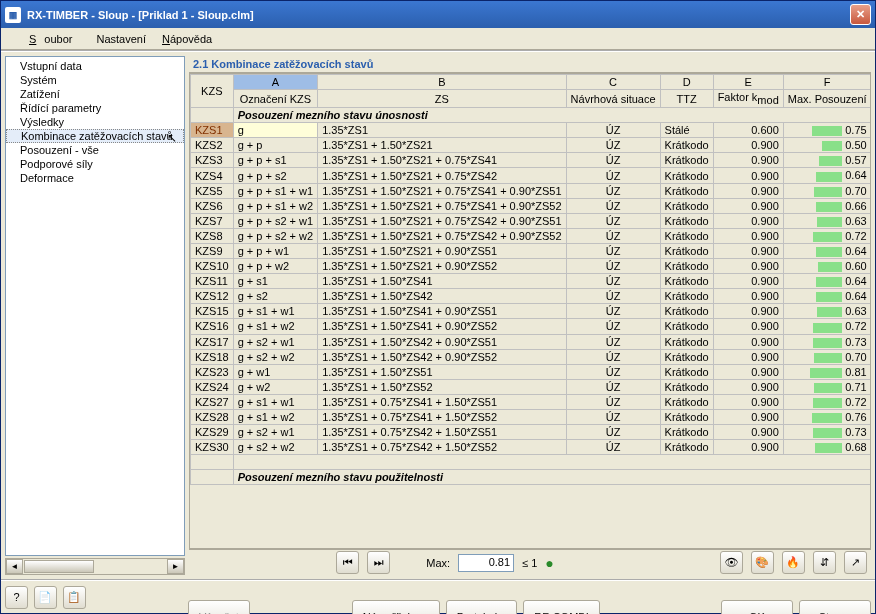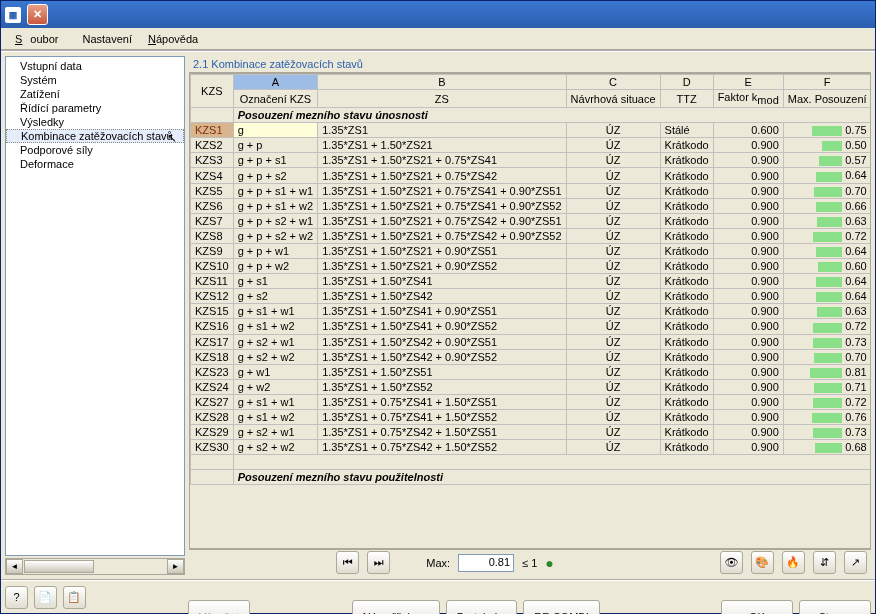--- a/index.html
+++ b/index.html
@@ -2,35 +2,35 @@
 <html><head>
 <meta charset="utf-8">
 <style>
 * { box-sizing: border-box; margin: 0; padding: 0; font-family: Tahoma, sans-serif; font-size: 11px; }
 body { background: #ece9d8; width: 876px; height: 614px; overflow: hidden; }
 .window { width: 876px; height: 614px; border: 1px solid #0a246a; display: flex; flex-direction: column; }
 .titlebar { height: 27px; background: linear-gradient(#3b77d1,#2b5fae); display: flex; align-items: center; padding: 0 4px; color: #fff; font-weight: bold; }
 .titlebar .icon { width: 16px; height: 16px; background: #fff; margin-right: 6px; border-radius: 2px; display: flex; align-items: center; justify-content: center; color: #2b5fae; font-size: 9px; }
 .titlebar .title { flex: 1; }
 .titlebar .close { width: 21px; height: 21px; background: linear-gradient(#e8a08a,#c8583d); border: 1px solid #fff; border-radius: 3px; color: #fff; display: flex; align-items: center; justify-content: center; cursor: pointer; font-weight: bold; }
-.menubar { height: 22px; background: #ece9d8; display: flex; align-items: center; padding: 0 6px; border-bottom: 1px solid #aca899; }
+.menubar { height: 22px; background: #ece9d8; display: flex; align-items: center; padding: 0 20px; border-bottom: 1px solid #aca899; }
 .menubar span { padding: 2px 8px; cursor: pointer; }
 .menubar span u { text-decoration: underline; }
 .content { flex: 1; display: flex; border-top: 2px groove #fff; padding: 4px; gap: 4px; overflow: hidden; }
 .sidebar { width: 180px; display: flex; flex-direction: column; }
 .tree { flex: 1; background: #fff; border: 1px solid #7f9db9; overflow: auto; padding: 2px 0; }
 .tree-item { padding: 1px 2px 1px 14px; white-space: nowrap; cursor: pointer; position: relative; }
 .tree-item.child { }
 .tree-item.sel { background: #e4edf9; border: 1px dotted #888; padding-top: 0; padding-bottom: 0; }
 .tree-hand { position: absolute; right: 6px; top: 1px; font-size: 12px; }
 .hscroll { height: 17px; background: #ece9d8; border: 1px solid #aca899; display: flex; align-items: center; margin-top: 2px; }
 .hscroll .btn { width: 17px; height: 15px; background: linear-gradient(#fff,#cbc7b8); border: 1px solid #aca899; display: flex; align-items: center; justify-content: center; font-size: 8px; }
 .hscroll .thumb { width: 70px; height: 13px; background: linear-gradient(#fff,#cbc7b8); border: 1px solid #aca899; margin: 0 1px; }
 .main { flex: 1; display: flex; flex-direction: column; overflow: hidden; }
-.panel-title { padding: 2px 4px; color: #2b5fae; border-bottom: 1px solid #aca899; }
+.panel-title { padding: 2px 4px; color: #2b5fae; border-bottom: 1px solid #aca899; font-weight: bold; }
 .grid-wrap { flex: 1; border: 1px solid #aca899; display: flex; flex-direction: column; overflow: hidden; }
 table { border-collapse: collapse; width: 100%; }
 th, td { border: 1px solid #c0c0c0; padding: 1px 4px; font-size: 11px; height: 15px; white-space: nowrap; }
 th { background: #ece9d8; font-weight: normal; text-align: center; }
 th.sel { background: #9ebde6; }
 .rowhead { background: #ece9d8; text-align: left; width: 44px; }
 .rowhead.sel { background: #d8b58f; color: #803000; }
 td.c { text-align: center; }
 td.r { text-align: right; padding-left: 14px; }
 .section-row td { background: #ece9d8; font-style: italic; font-weight: bold; }
@@ -51,36 +51,38 @@
 .col-D { width: 66px; }
 .col-E { width: 52px; }
 .col-F { width: 66px; }
 </style>
 </head>
 <body>
 
 <div class="window">
   <div class="titlebar">
     <div class="icon">▦</div>
+    <div class="title">RX-TIMBER - Sloup - [Priklad 1 - Sloup.clm]</div>
     <div class="close">✕</div>
   </div>
   <div class="menubar">
     <span><u>S</u><span>oubor</span></span>
     <span>Nastavení</span>
     <span><u>N</u>ápověda</span>
   </div>
   <div class="content">
     <div class="sidebar">
       <div class="tree">
         <div class="tree-item">Vstupní data</div>
         <div class="tree-item child">Systém</div>
         <div class="tree-item child">Zatížení</div>
         <div class="tree-item child">Řídící parametry</div>
         <div class="tree-item">Výsledky</div>
         <div class="tree-item child sel"><span>Kombinace zatěžovacích stavů</span><span class="tree-hand">↖</span></div>
+        <div class="tree-item child">Posouzení - vše</div>
         <div class="tree-item child">Podporové síly</div>
         <div class="tree-item child">Deformace</div>
       </div>
       <div class="hscroll">
         <div class="btn">◄</div>
         <div class="thumb"></div>
         <div style="flex:1"></div>
         <div class="btn">►</div>
       </div>
     </div>

